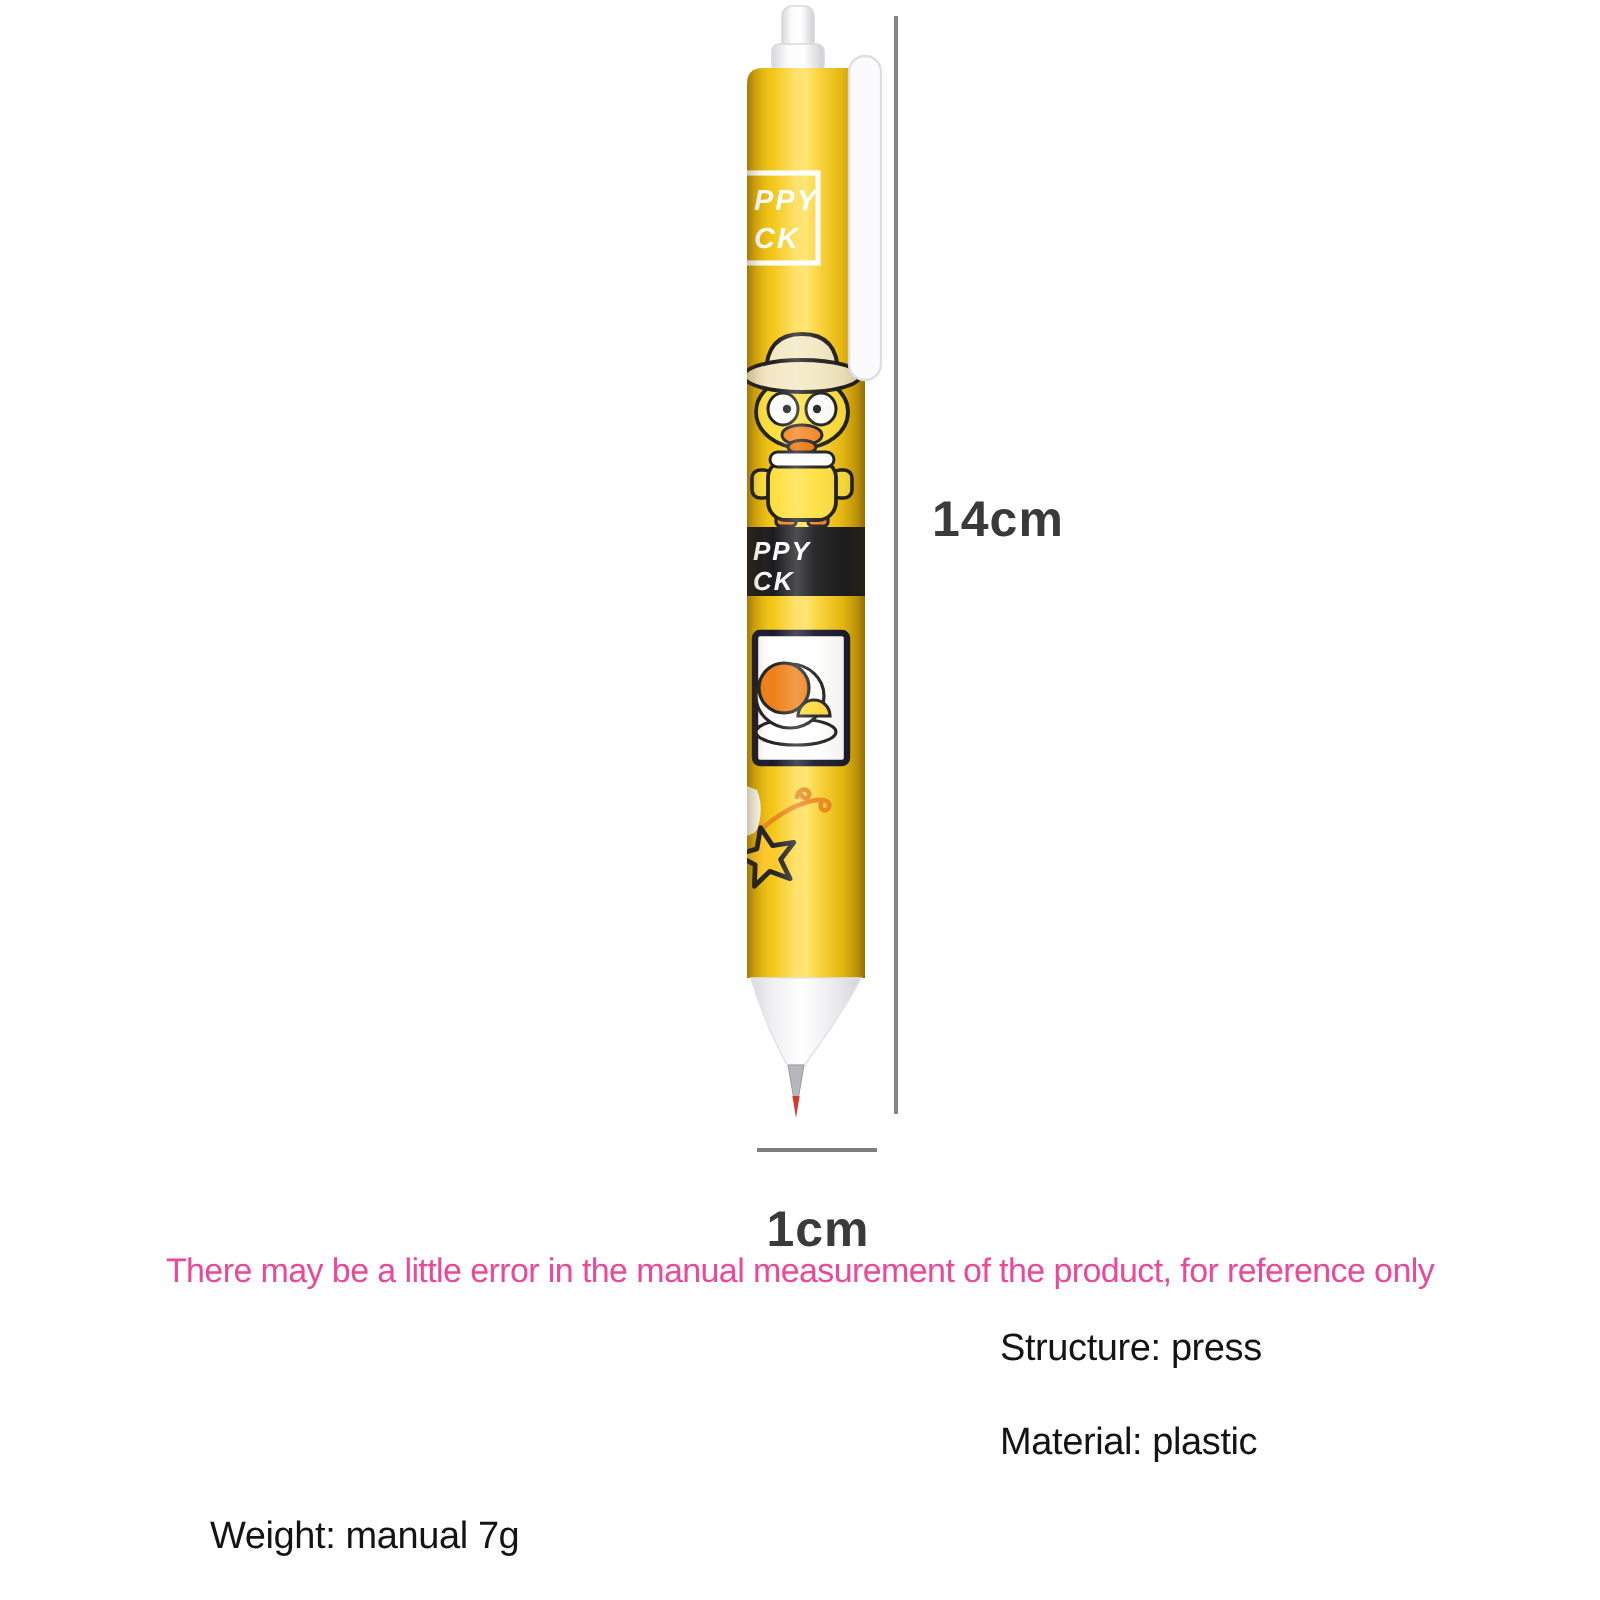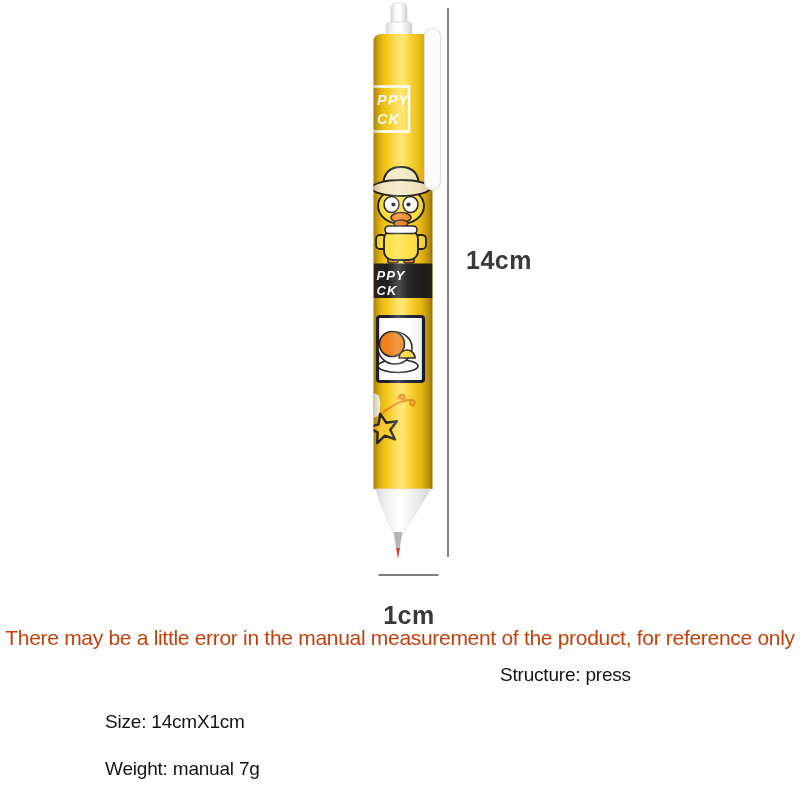--- a/index.html
+++ b/index.html
@@ -19,23 +19,23 @@
     letter-spacing: 0.5px;
     white-space: nowrap;
     font-weight: bold;
   }
   .length-label { left: 466px; top: 246px; }
   .width-label  { left: 372px; top: 601px; width: 74px; text-align: center; }
   .disclaimer {
     position: absolute;
     left: 0; top: 626px; width: 800px;
     text-align: center;
-    font-size: 21px;
+    font-size: 17px;
     letter-spacing: -0.3px;
-    color: #c2410c;
+    color: #ec4899;
     white-space: nowrap;
   }
   .spec-row { position: absolute; left: 0; width: 800px; height: 24px; }
   .spec-row .cell {
     position: absolute;
     font-size: 19px;
     color: #141414;
     letter-spacing: -0.2px;
     white-space: nowrap;
   }
@@ -163,19 +163,19 @@
 
   <div class="measure-label length-label">14cm</div>
   <div class="measure-label width-label">1cm</div>
 
   <div class="disclaimer">There may be a little error in the manual measurement of the product, for reference only</div>
 
   <div class="spec-row row-0">
     <span class="cell right-cell">Structure: press</span>
   </div>
   <div class="spec-row row-1">
-    <span class="cell left-cell">Size: 14cmX1cm</span>
+    <span class="cell right-cell">Material: plastic</span>
   </div>
   <div class="spec-row row-2">
     <span class="cell left-cell">Weight: manual 7g</span>
   </div>
 
 </div>
 
 </body></html>

